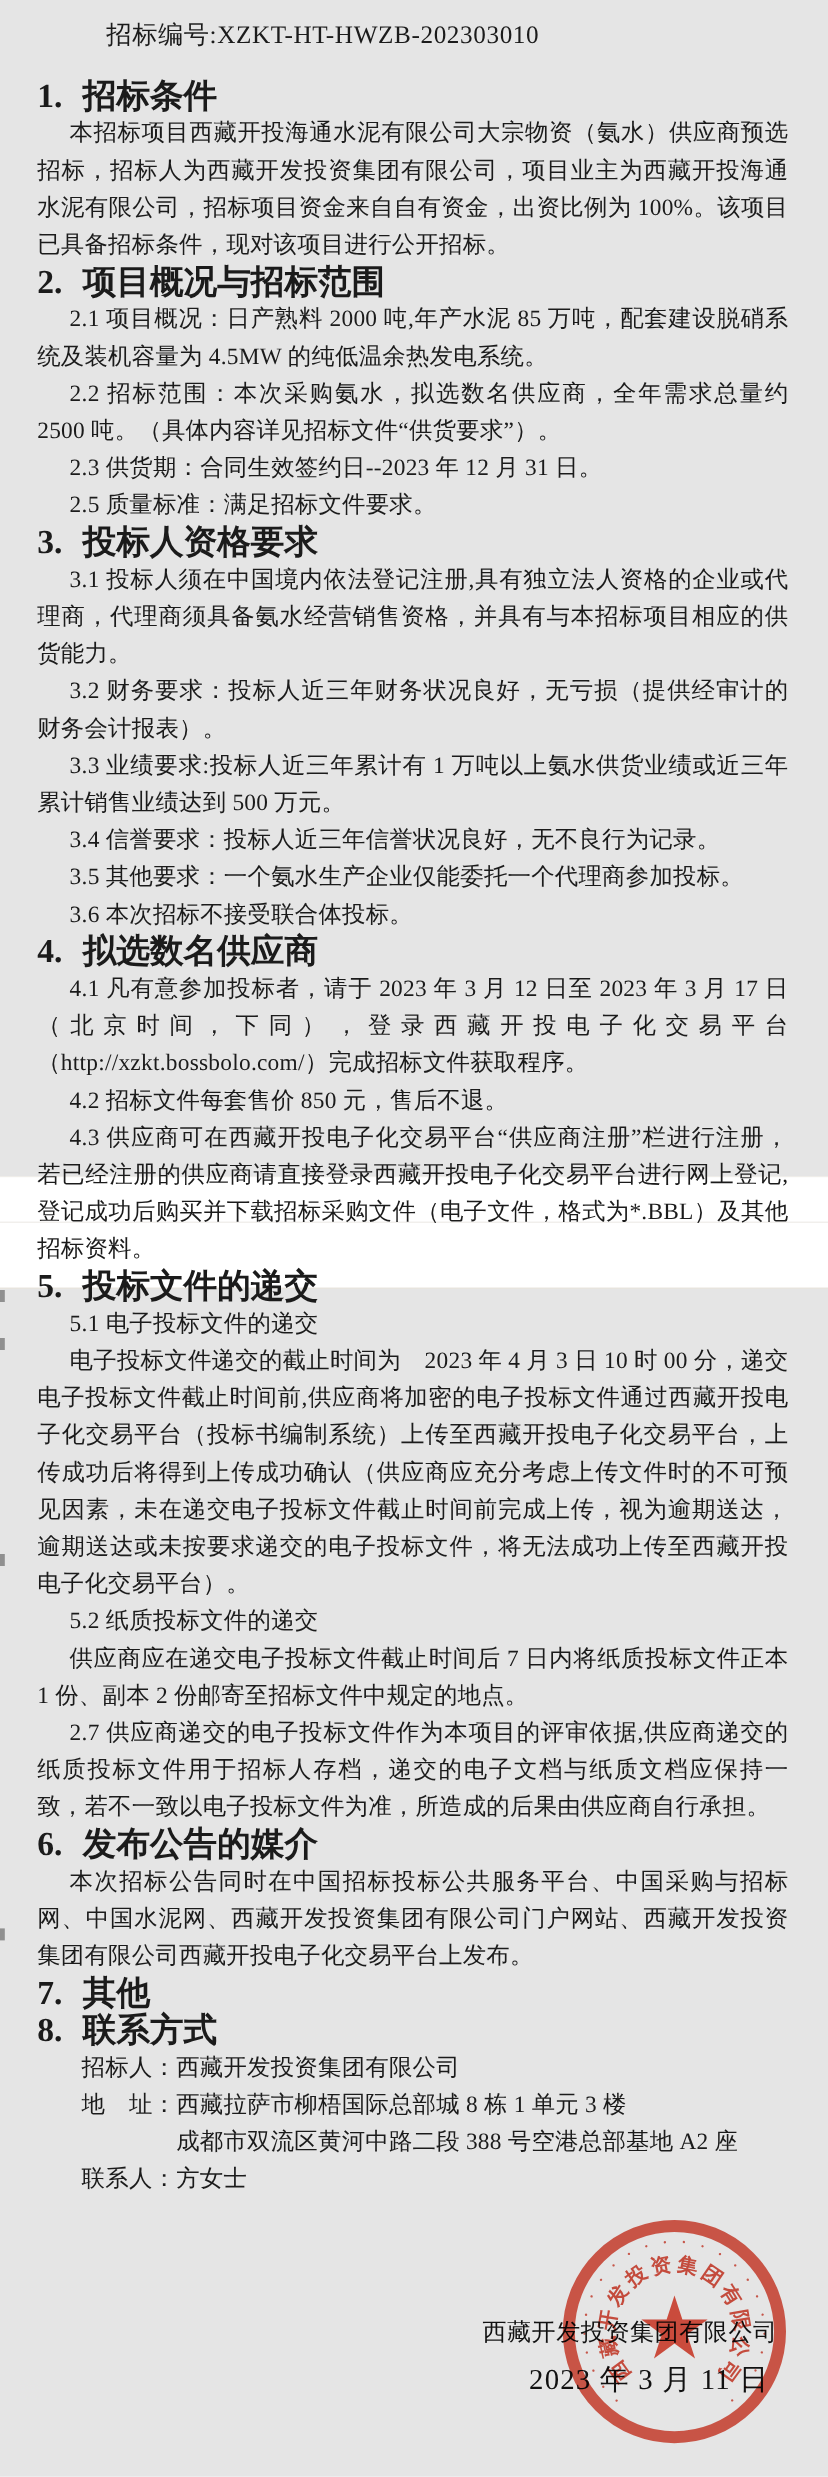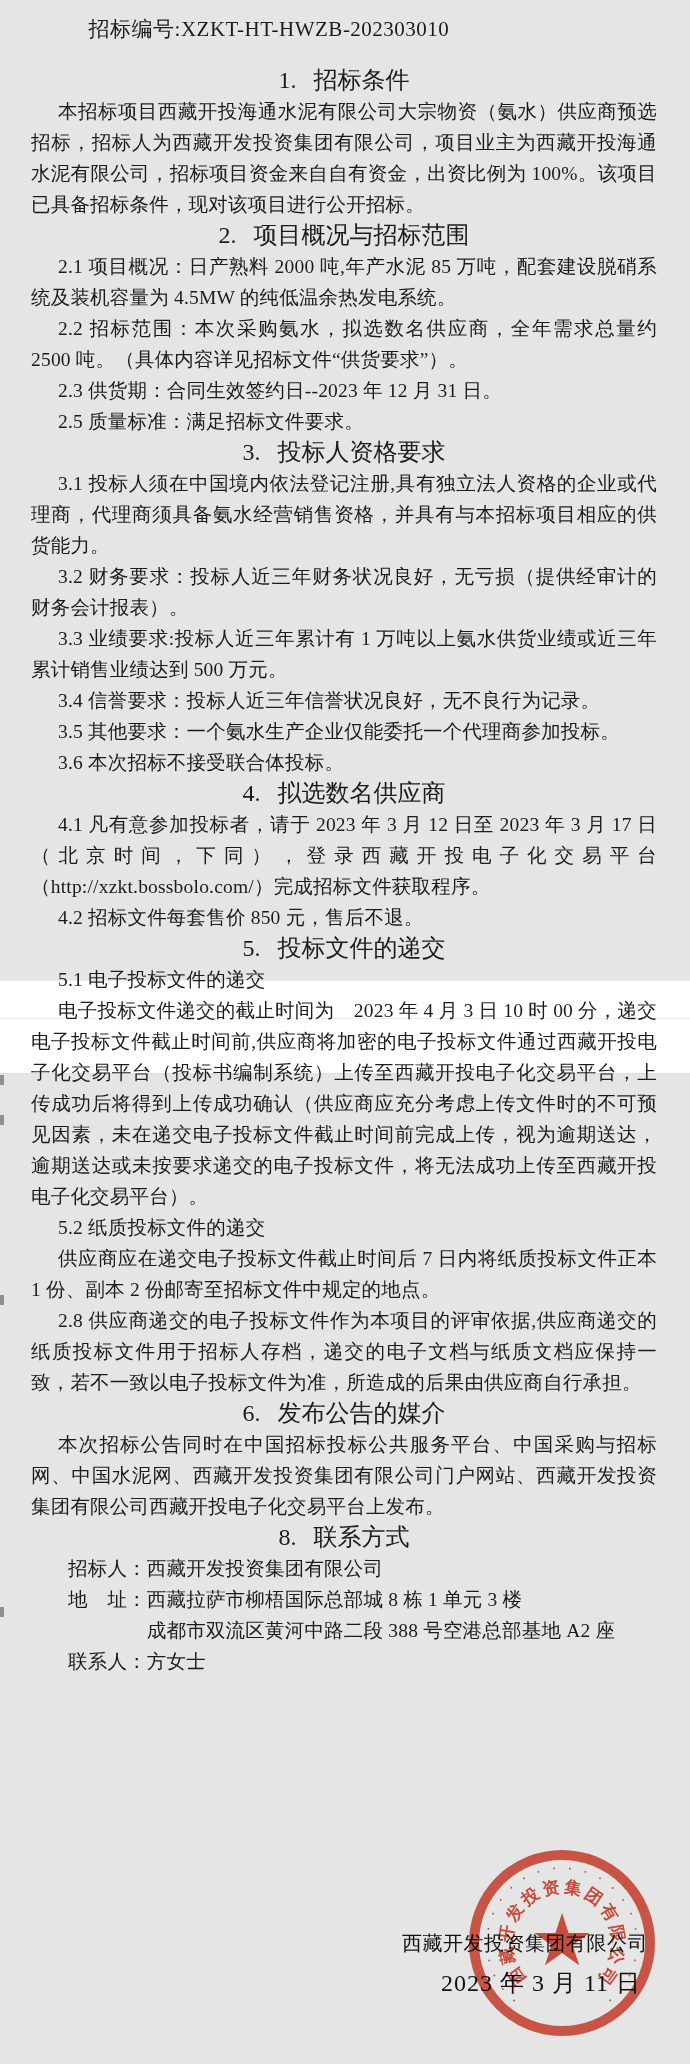--- a/index.html
+++ b/index.html
@@ -10,21 +10,21 @@
   }
   .scan-band{position:absolute;left:0;top:980px;width:690px;height:92px;
     background:#ffffff;border-top:1px solid #efede9;border-bottom:1px solid #e3dfd8;z-index:0;}
   .scan-band-line{position:absolute;left:0;top:1018px;width:690px;height:1px;background:#eeece8;z-index:0;}
   .edge-mark{position:absolute;left:0;width:4px;height:10px;background:#4a4a4a;opacity:.55;z-index:1;}
   .flow{position:relative;z-index:1;padding:10px 33px 0 31px;}
   .doc-title{
     text-align:center;font-size:21px;letter-spacing:.5px;
     margin:4px 0 21px;padding-right:150px;line-height:30px;white-space:nowrap;
   }
-  .h{font-weight:normal;font-size:24px;line-height:31px;margin:0;text-align:center;}
+  .h{font-weight:bold;font-size:28px;line-height:31px;margin:0;}
   .hnum{display:inline-block;margin-right:17px;}
   .para{
     margin:0;font-size:19.5px;line-height:31px;text-align:justify;
     text-indent:27px;letter-spacing:.2px;
   }
   .contact-block{margin-left:37px;}
   .contact-line{
     margin:0;font-size:19.5px;line-height:31px;white-space:pre-wrap;letter-spacing:.2px;
   }
   .sig-company{position:absolute;right:42px;top:1930px;z-index:2;font-size:20px;letter-spacing:.5px;color:#111;}
@@ -70,31 +70,33 @@
     <p class="para">3.1 投标人须在中国境内依法登记注册,具有独立法人资格的企业或代理商，代理商须具备氨水经营销售资格，并具有与本招标项目相应的供货能力。</p>
     <p class="para">3.2 财务要求：投标人近三年财务状况良好，无亏损（提供经审计的财务会计报表）。</p>
     <p class="para">3.3 业绩要求:投标人近三年累计有 1 万吨以上氨水供货业绩或近三年累计销售业绩达到 500 万元。</p>
     <p class="para">3.4 信誉要求：投标人近三年信誉状况良好，无不良行为记录。</p>
     <p class="para">3.5 其他要求：一个氨水生产企业仅能委托一个代理商参加投标。</p>
     <p class="para">3.6 本次招标不接受联合体投标。</p>
 
     <p class="h"><span class="hnum">4.</span><span>拟选数名供应商</span></p>
     <p class="para">4.1 凡有意参加投标者，请于 2023 年 3 月 12 日至 2023 年 3 月 17 日（北京时间，下同），登录西藏开投电子化交易平台（http://xzkt.bossbolo.com/）完成招标文件获取程序。</p>
     <p class="para">4.2 招标文件每套售价 850 元，售后不退。</p>
+    <p class="para">4.3 供应商可在西藏开投电子化交易平台“供应商注册”栏进行注册，若已经注册的供应商请直接登录西藏开投电子化交易平台进行网上登记,登记成功后购买并下载招标采购文件（电子文件，格式为*.BBL）及其他招标资料。</p>
 
     <p class="h"><span class="hnum">5.</span><span>投标文件的递交</span></p>
     <p class="para">5.1 电子投标文件的递交</p>
     <p class="para">电子投标文件递交的截止时间为　2023 年 4 月 3 日 10 时 00 分，递交电子投标文件截止时间前,供应商将加密的电子投标文件通过西藏开投电子化交易平台（投标书编制系统）上传至西藏开投电子化交易平台，上传成功后将得到上传成功确认（供应商应充分考虑上传文件时的不可预见因素，未在递交电子投标文件截止时间前完成上传，视为逾期送达，逾期送达或未按要求递交的电子投标文件，将无法成功上传至西藏开投电子化交易平台）。</p>
     <p class="para">5.2 纸质投标文件的递交</p>
     <p class="para">供应商应在递交电子投标文件截止时间后 7 日内将纸质投标文件正本 1 份、副本 2 份邮寄至招标文件中规定的地点。</p>
-    <p class="para">2.8 供应商递交的电子投标文件作为本项目的评审依据,供应商递交的纸质投标文件用于招标人存档，递交的电子文档与纸质文档应保持一致，若不一致以电子投标文件为准，所造成的后果由供应商自行承担。</p>
+    <p class="para">2.7 供应商递交的电子投标文件作为本项目的评审依据,供应商递交的纸质投标文件用于招标人存档，递交的电子文档与纸质文档应保持一致，若不一致以电子投标文件为准，所造成的后果由供应商自行承担。</p>
 
     <p class="h"><span class="hnum">6.</span><span>发布公告的媒介</span></p>
     <p class="para">本次招标公告同时在中国招标投标公共服务平台、中国采购与招标网、中国水泥网、西藏开发投资集团有限公司门户网站、西藏开发投资集团有限公司西藏开投电子化交易平台上发布。</p>
 
+    <p class="h"><span class="hnum">7.</span><span>其他</span></p>
 
     <p class="h"><span class="hnum">8.</span><span>联系方式</span></p>
 
     <div class="contact-block">
       <p class="contact-line">招标人：西藏开发投资集团有限公司</p>
       <p class="contact-line">地　址：西藏拉萨市柳梧国际总部城 8 栋 1 单元 3 楼</p>
       <p class="contact-line">　　　　成都市双流区黄河中路二段 388 号空港总部基地 A2 座</p>
       <p class="contact-line">联系人：方女士</p>
     </div>
   </div>

